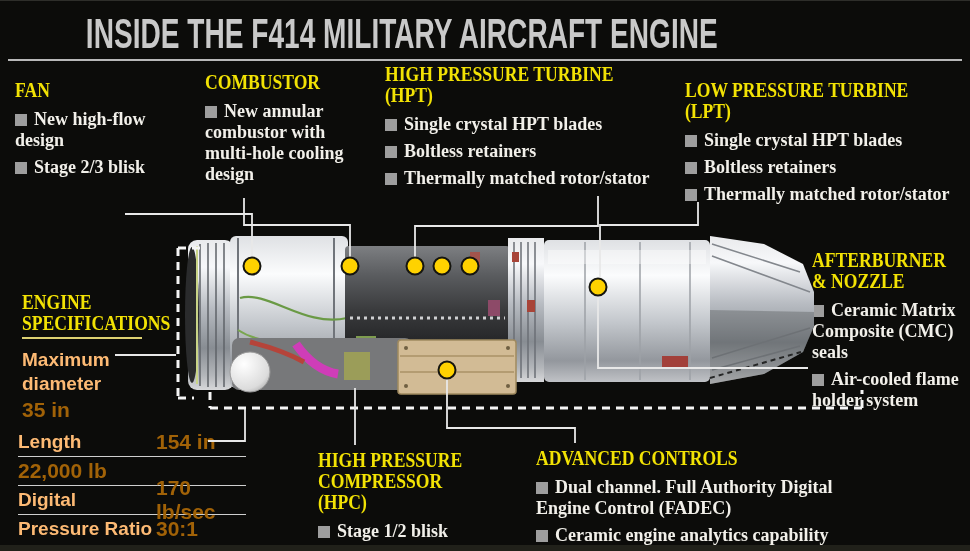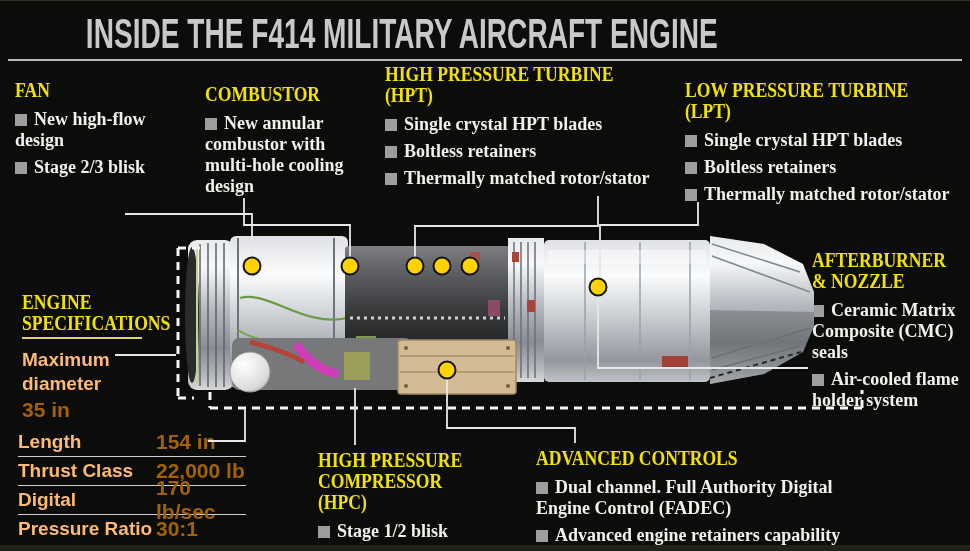--- a/index.html
+++ b/index.html
@@ -55,21 +55,21 @@
   <div class="abs" id="title-rule"></div>
 
   <div class="abs" style="left:15px;top:80px;width:160px;">
     <span class="section-heading">FAN</span>
     <div class="bullets">
       <div class="bullet"><span class="sq"></span><span>New high-flow design</span></div>
       <div class="bullet"><span class="sq"></span><span>Stage 2/3 blisk</span></div>
     </div>
   </div>
 
-  <div class="abs" style="left:205px;top:84px;width:145px;">
+  <div class="abs" style="left:205px;top:72px;width:145px;">
     <span class="section-heading">COMBUSTOR</span>
     <div class="bullets">
       <div class="bullet"><span class="sq"></span><span>New annular combustor with multi-hole cooling design</span></div>
     </div>
   </div>
 
   <div class="abs" style="left:385px;top:64px;width:290px;">
     <span class="section-heading">HIGH PRESSURE TURBINE (HPT)</span>
     <div class="bullets">
       <div class="bullet"><span class="sq"></span><span>Single crystal HPT blades</span></div>
@@ -102,21 +102,20 @@
     </div>
   </div>
 
   <div class="abs" id="specs-table">
     <div class="trow">
       <span class="tlabel sans-label">Length</span>
       <span class="yellow-value">154 in</span>
     </div>
     <div class="tsep"></div>
     <div class="trow">
-      <span class="tlabel sans-label">Thrust Class</span>
       <span class="yellow-value">22,000 lb</span>
     </div>
     <div class="tsep"></div>
     <div class="trow">
       <span class="tlabel sans-label">Digital</span>
       <span class="yellow-value">170 lb/sec</span>
     </div>
     <div class="tsep"></div>
     <div class="trow">
       <span class="tlabel sans-label">Pressure Ratio</span>
@@ -129,21 +128,21 @@
     <div class="bullets">
       <div class="bullet"><span class="sq"></span><span>Stage 1/2 blisk</span></div>
       <div class="bullet"><span>Stage 3 blisk</span></div>
     </div>
   </div>
 
   <div class="abs" style="left:536px;top:448px;width:330px;">
     <span class="section-heading">ADVANCED CONTROLS</span>
     <div class="bullets">
       <div class="bullet"><span class="sq"></span><span>Dual channel. Full Authority Digital Engine Control (FADEC)</span></div>
-      <div class="bullet"><span class="sq"></span><span>Advanced engine retainers capability</span></div>
+      <div class="bullet"><span class="sq"></span><span>Ceramic engine analytics capability</span></div>
     </div>
   </div>
 
   <svg width="970" height="551" viewBox="0 0 970 551">
     <defs>
       <linearGradient id="metal" x1="0" y1="0" x2="0" y2="1">
         <stop offset="0" stop-color="#e9eaec"></stop>
           <stop offset="0.18" stop-color="#f7f8fa"></stop>
         <stop offset="0.45" stop-color="#b9bdc3"></stop>
           <stop offset="0.72" stop-color="#888d93"></stop>

